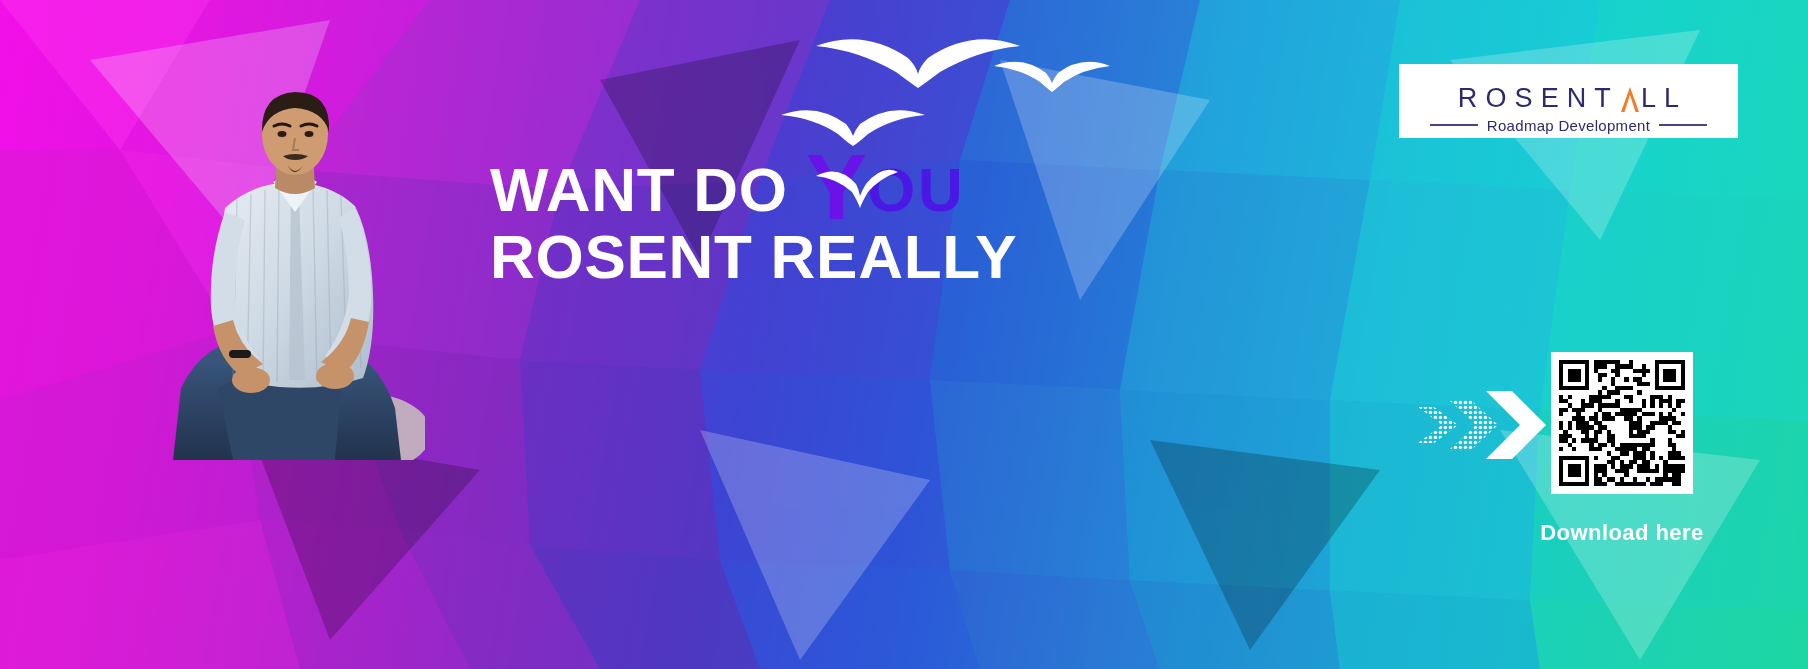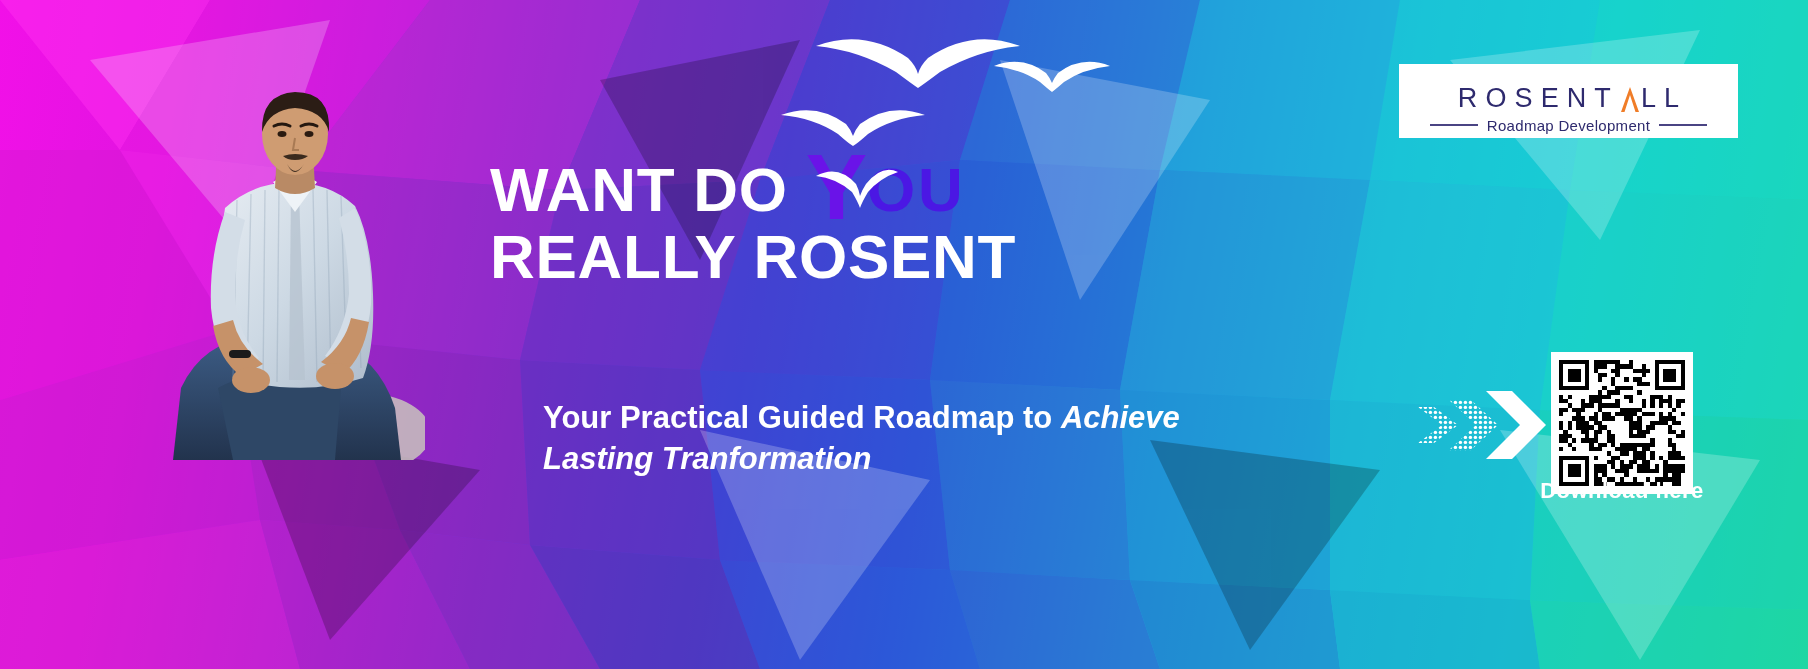--- a/index.html
+++ b/index.html
@@ -48,21 +48,21 @@
   .logo-rule{width:48px;height:2px;background:#4a4483;}
   .logo-sub-text{color:#2e2a6e;font-size:15px;letter-spacing:0.02em;}
   
   .arrows{position:absolute;left:1418px;top:385px;width:130px;height:80px;}
   .arrows svg{display:block;width:100%;height:100%;}
   
   .qr-box{position:absolute;left:1551px;top:352px;width:142px;height:142px;
     background:#ffffff;padding:8px;}
   .qr-grid{width:126px;height:126px;display:grid;}
   .qr-cell{width:100%;height:100%;}
-  .download-label{position:absolute;left:1531px;top:478px;width:182px;
+  .download-label{position:absolute;left:1531px;top:520px;width:182px;
     text-align:center;color:#ffffff;font-size:22px;font-weight:bold;
     letter-spacing:0.02em;}
 </style>
 </head>
 <body>
 
 <div id="banner">
 
   <div class="bg-base"></div>
   <div class="poly">
@@ -203,24 +203,23 @@
     <svg viewBox="0 0 120 40">
       <path d="M2 14 Q30 3 54 21 Q58 26 60 31 Q62 26 66 21 Q90 3 118 14 Q91 17 72 30 Q64 37 60 40 Q56 37 48 30 Q29 17 2 14 Z" fill="#ffffff"></path>
     </svg>
   </div>
 
   <div class="headline">
     <div class="hl-line hl1"><span>WANT DO </span><span class="you-wrap"><span class="you-y">Y</span><span class="y-bird">
           <svg viewBox="0 0 86 52">
             <path d="M2 18 Q24 6 42 26 Q45 32 46 38 Q48 32 52 26 Q68 6 84 14 Q66 20 54 34 Q48 44 46 50 Q44 44 38 34 Q22 20 2 18 Z" fill="#ffffff"></path>
           </svg></span><span class="you-ou">OU</span></span></div>
-    <div class="hl-line hl2">REALLY ROSENT</div>
+    <div class="hl-line hl2">ROSENT REALLY</div>
   </div>
 
-  <div class="subtitle"><span>Your Practical Guided Roadmap to </span><span class="sub-em">Achieve Lasting Tranformation</span></div>
 
   <div class="logo-box">
     <div class="logo-main">
         <span>ROSENT</span>
         <span class="logo-a">
         <svg width="22" height="27" viewBox="0 0 22 27">
           <path d="M11 1 L20 26 L16.5 26 L11 9 L5.5 26 L2 26 Z" fill="#f07d28"></path>
         </svg>
         </span>
         <span>LL</span>

